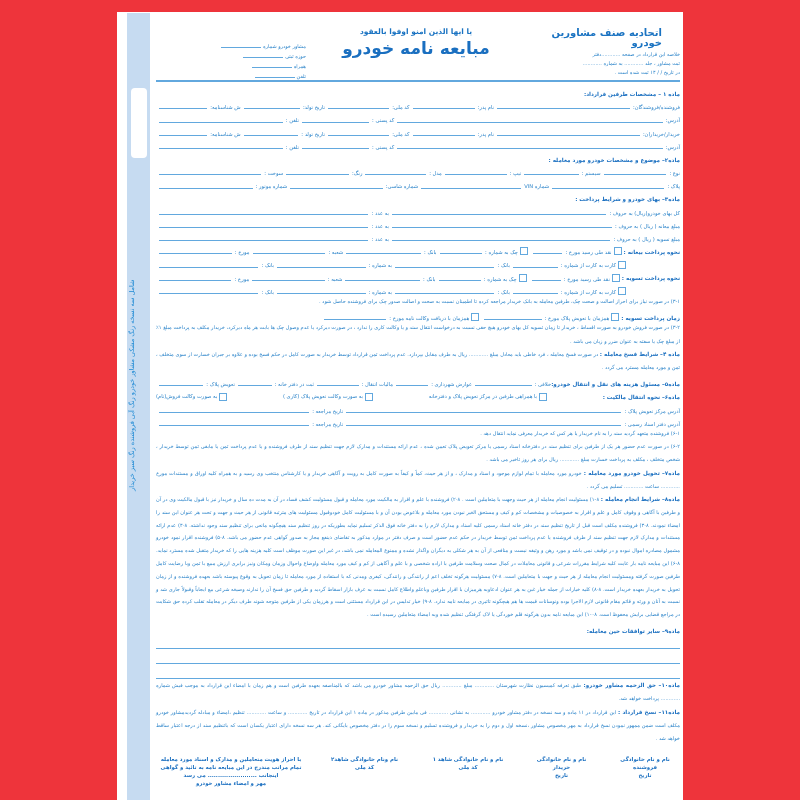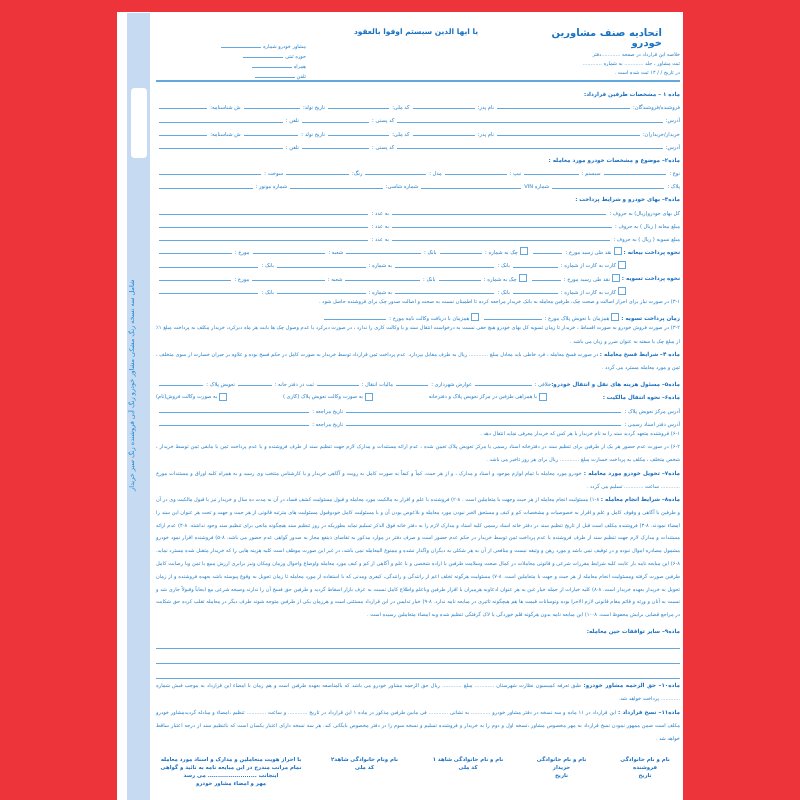--- a/index.html
+++ b/index.html
@@ -42,21 +42,22 @@
 <div class="content">
 
   <div class="hdr">
     <div class="hdr-right">
       <div class="title">اتحادیه صنف مشاورین خودرو</div>
       <div class="l">خلاصه این قرارداد در صفحه ............دفتر</div>
       <div class="l">ثبت مشاور ، جلد ............ به شماره ............</div>
       <div class="l">در تاریخ        /        /     ۱۴ ثبت شده است .</div>
     </div>
     <div class="hdr-center">
-      <div class="verse">یا ایها الذین سیستم اوفوا بالعقود</div>
+      <div class="verse">یا ایها الذین امنو اوفوا بالعقود</div>
+      <div class="main">مبایعه نامه خودرو</div>
     </div>
     <div class="hdr-left">
       <div><span>مشاور خودرو شماره</span><span class="blank" style="width:40px"></span></div>
       <div><span>حوزه ثبتی</span><span class="blank" style="width:40px"></span></div>
       <div><span>همراه</span><span class="blank" style="width:40px"></span></div>
       <div><span>تلفن</span><span class="blank" style="width:40px"></span></div>
     </div>
     <div class="rule-thick"></div>
   </div>
 

